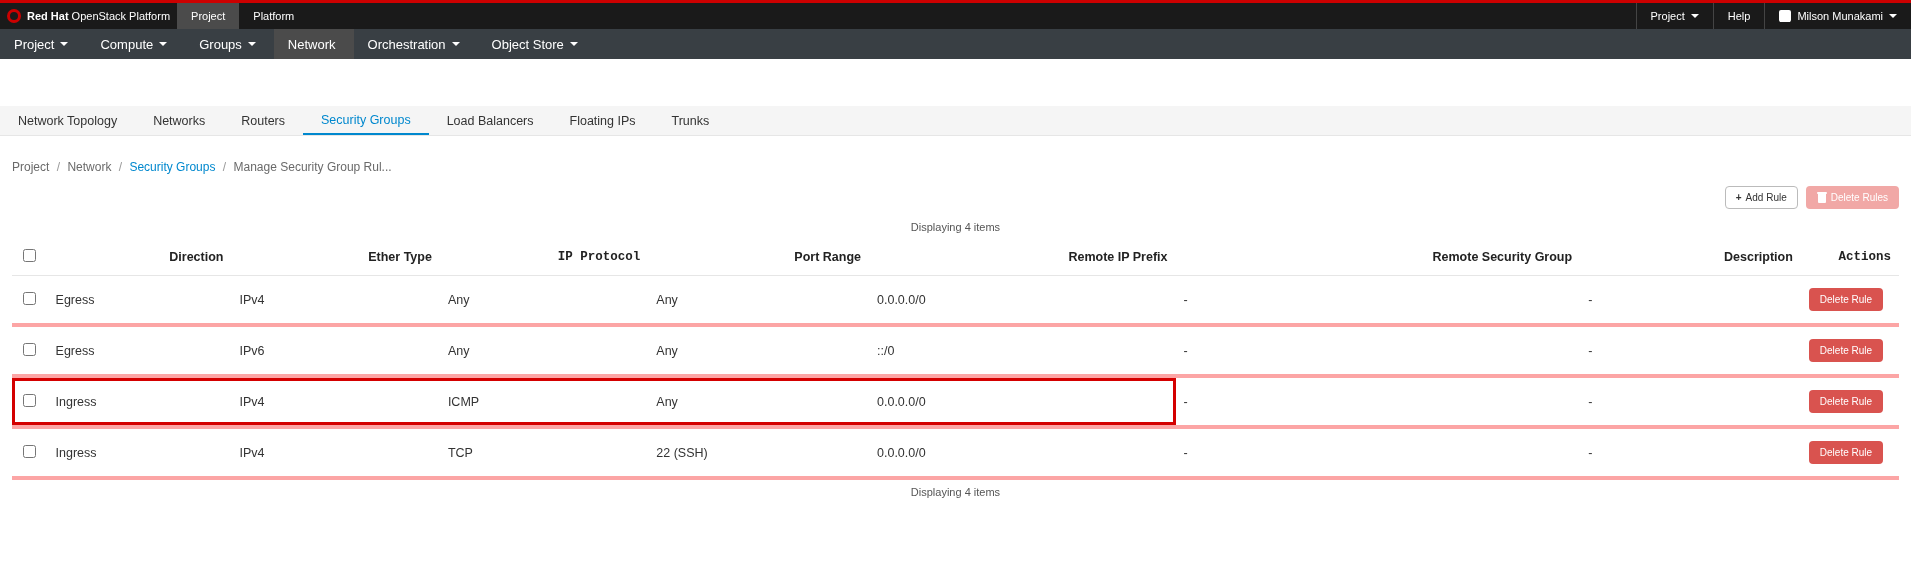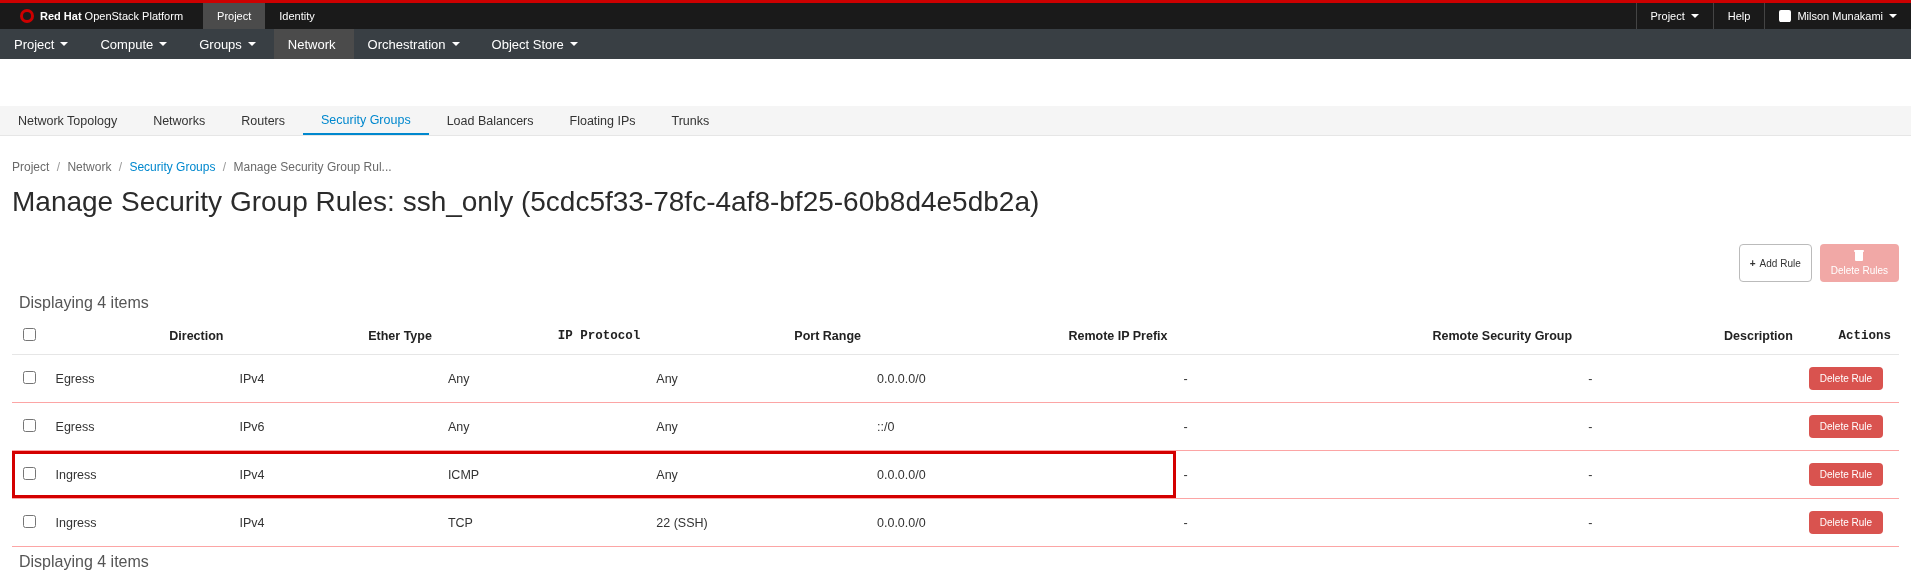--- a/index.html
+++ b/index.html
@@ -1,19 +1,19 @@
 <!DOCTYPE html>
 <html><head>
 <meta charset="utf-8">
 <style>
   * { box-sizing: border-box; margin: 0; padding: 0; }
   body { font-family: "Helvetica Neue", Helvetica, Arial, sans-serif; font-size: 13px; color: #333; background: #fff; width: 1911px; }
   .topbar-outer { border-top: 3px solid #c00; }
   .topbar { background: #1a1a1a; color: #fff; height: 26px; display: flex; align-items: stretch; font-size: 11px; }
-  .brand { display: flex; align-items: center; padding: 0 20px; gap: 6px; }
+  .brand { display: flex; align-items: center; padding: 0 7px; gap: 6px; }
   .brand-logo { width: 14px; height: 14px; background: #c00; border-radius: 50%; display: inline-block; position: relative; }
   .brand-logo::after { content: ""; position: absolute; left: 3px; top: 3px; width: 8px; height: 8px; border-radius: 50%; background: #1a1a1a; }
   .brand-bold { font-weight: 700; }
   .toptab { display: flex; align-items: center; padding: 0 14px; color: #fff; cursor: pointer; }
   .toptab.active { background: #4b4b4b; }
   .topbar-right { margin-left: auto; display: flex; align-items: stretch; }
   .topbar-right .sep { border-left: 1px solid #444; }
   .topbar-right .item { display: flex; align-items: center; padding: 0 14px; gap: 6px; cursor: pointer; }
   .caret-down { width: 0; height: 0; border-left: 4px solid transparent; border-right: 4px solid transparent; border-top: 4px solid #fff; display: inline-block; }
   .user-icon { width: 12px; height: 12px; display: inline-block; background: #fff; -webkit-mask: none; border-radius: 2px; position: relative; }
@@ -26,30 +26,30 @@
   .subnav .subitem { display: flex; align-items: center; padding: 0 18px; color: #333; cursor: pointer; }
   .subnav .subitem.active { color: #0088ce; border-bottom: 2px solid #0088ce; }
   .content { padding: 10px 12px 20px 12px; }
   .breadcrumb { font-size: 12px; color: #6a6a6a; margin: 14px 0 12px 0; }
   .breadcrumb a { color: #0088ce; text-decoration: none; cursor: pointer; }
   .breadcrumb .sep { padding: 0 4px; color: #999; }
   h1.page-title { font-size: 28px; font-weight: 500; color: #2b2b2b; margin-bottom: 26px; }
   .actions-row { display: flex; justify-content: flex-end; gap: 8px; margin-bottom: 12px; }
   .btn { font-size: 10px; padding: 5px 10px; border-radius: 4px; cursor: pointer; display: inline-flex; align-items: center; gap: 4px; border: 1px solid transparent; }
   .btn-default { background: #fff; border-color: #bbb; color: #333; }
-  .btn-danger { background: #d9534f; color: #fff; flex-direction: column; }
+  .btn-danger { background: #d9534f; color: #fff; }
   .btn-danger.disabled { background: #f1a8a6; cursor: not-allowed; }
   .plus-icon::before { content: "+"; font-weight: 700; }
   .trash-icon { width: 10px; height: 11px; display: inline-block; position: relative; }
   .trash-icon::before { content: ""; position: absolute; left: 1px; top: 2px; width: 8px; height: 9px; background: #fff; border-radius: 0 0 1px 1px; }
   .trash-icon::after { content: ""; position: absolute; left: 0; top: 0; width: 10px; height: 2px; background: #fff; border-radius: 1px; }
-  .counter { font-size: 16px; color: #555; margin: 6px 7px; }
+  .counter { font-size: 11px; color: #555; margin: 6px 7px; text-align: center; }
   table.rules { width: 100%; border-collapse: collapse; font-size: 12.5px; }
   table.rules th { text-align: right; font-weight: 700; padding: 10px 8px; border-bottom: 1px solid #e6e6e6; color: #222; }
-  table.rules td { padding: 12px 8px; border-bottom: 1px solid #fca5a5; color: #333; vertical-align: middle; }
+  table.rules td { padding: 12px 8px; border-bottom: 4px solid #fca5a5; color: #333; vertical-align: middle; }
   table.rules td.actcell { text-align: left; }
   table.rules .chk { width: 28px; text-align: center; }
   tr.highlight > td:nth-child(1),
   tr.highlight > td:nth-child(2),
   tr.highlight > td:nth-child(3),
   tr.highlight > td:nth-child(4),
   tr.highlight > td:nth-child(5),
   tr.highlight > td:nth-child(6) {
     box-shadow: inset 0 3px 0 0 #d40000, inset 0 -3px 0 0 #d40000;
   }
@@ -71,21 +71,21 @@
 <div class="topbar-outer">
 <div class="topbar">
   <div class="brand">
     <span class="brand-logo"></span>
     <span><span class="brand-bold">Red Hat</span><span> OpenStack Platform</span></span>
   </div>
   <div class="toptab active">
         <span>Project</span>
       </div>
   <div class="toptab">
-        <span>Identity</span>
+        <span>Platform</span>
       </div>
   <div class="topbar-right">
     <div class="item sep">
           <span>Project</span>
           <span class="caret-down"></span>
         </div>
     <div class="item sep">
           <span>Help</span>
         </div>
     <div class="item sep">
@@ -151,21 +151,20 @@
   <div class="breadcrumb">
     <span>Project</span>
     <span class="sep">/</span>
     <span>Network</span>
     <span class="sep">/</span>
     <a>Security Groups</a>
     <span class="sep">/</span>
     <span>Manage Security Group Rul...</span>
   </div>
 
-  <h1 class="page-title">Manage Security Group Rules: ssh_only (5cdc5f33-78fc-4af8-bf25-60b8d4e5db2a)</h1>
 
   <div class="actions-row">
     <button class="btn btn-default">
       <span class="plus-icon"></span>
       <span>Add Rule</span>
     </button>
     <button class="btn btn-danger disabled">
       <span class="trash-icon"></span>
       <span>Delete Rules</span>
     </button>

